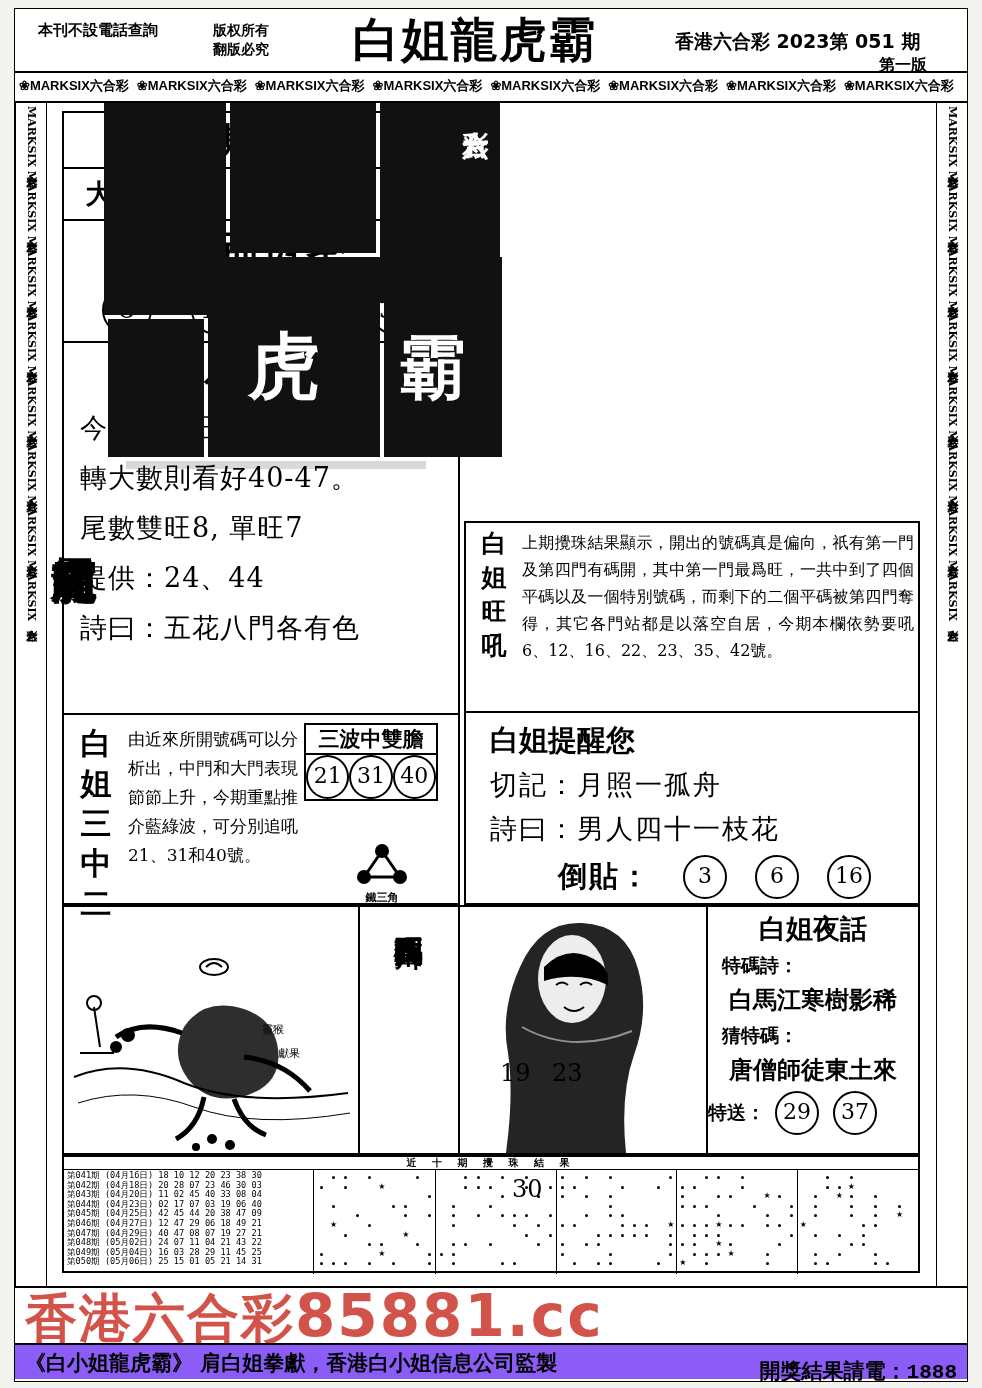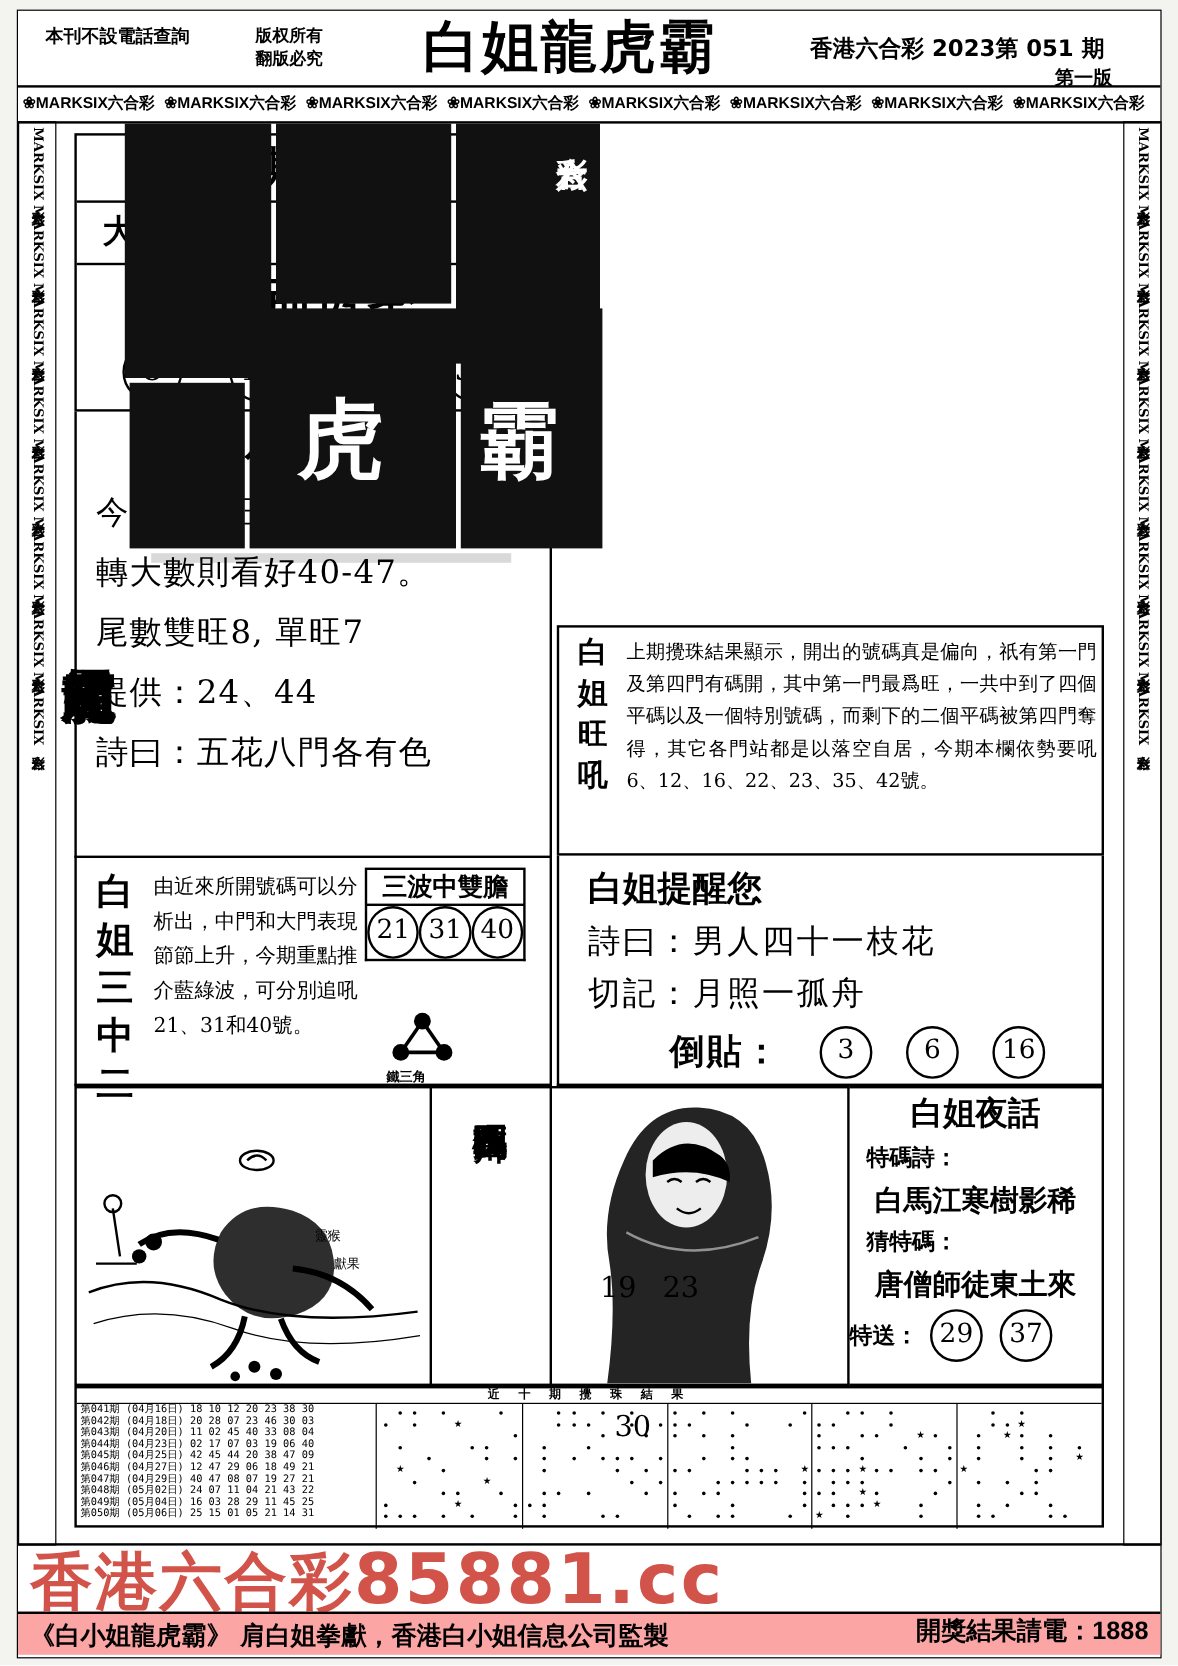--- a/index.html
+++ b/index.html
@@ -46,21 +46,21 @@
   .gift-title{text-align:center;font-size:36px;line-height:56px;font-weight:bold;font-family:"DejaVu Serif","Liberation Serif",serif;letter-spacing:2px;padding-top:4px;}
   .gift-line{font-size:27px;line-height:50px;padding-left:16px;font-family:"DejaVu Serif","Liberation Serif",serif;letter-spacing:1px;}
 
   
   #b-sanzhong{left:16px;top:612px;width:398px;height:190px;border-top:none;}
   .sz-left{position:absolute;left:6px;top:8px;width:52px;font-size:31px;line-height:40px;font-weight:bold;font-family:"DejaVu Serif","Liberation Serif",serif;text-align:center;}
   .sz-text{position:absolute;left:64px;top:10px;width:172px;font-size:17px;line-height:29px;font-family:"DejaVu Serif","Liberation Serif",serif;}
   .sz-panel{position:absolute;left:240px;top:8px;width:134px;}
   .sz-panel .hd{border:2px solid #000;text-align:center;font-size:21px;line-height:28px;font-weight:bold;font-family:"DejaVu Serif","Liberation Serif",serif;}
   .sz-panel .nums{border:2px solid #000;border-top:none;display:flex;justify-content:space-around;align-items:center;height:44px;}
-  .sz-tri{position:absolute;left:258px;top:128px;width:120px;text-align:left;font-size:11px;}
+  .sz-tri{position:absolute;left:258px;top:128px;width:120px;text-align:center;font-size:11px;}
 
   
   #b-photo{left:418px;top:8px;width:456px;height:418px;border:none;}
   .ph{position:absolute;background:#111;overflow:hidden;}
   .ph .lbl{color:#fff;font-weight:bold;font-family:"DejaVu Serif","Liberation Serif",serif;}
 
   
   #b-wang{left:418px;top:418px;width:456px;height:192px;}
   .wang-left{position:absolute;left:6px;top:4px;width:44px;font-size:25px;line-height:34px;font-weight:bold;font-family:"DejaVu Serif","Liberation Serif",serif;text-align:center;}
   .wang-body{position:absolute;left:56px;top:6px;width:392px;font-size:16px;line-height:27px;font-family:"DejaVu Serif","Liberation Serif",serif;text-align:justify;}
@@ -97,23 +97,23 @@
   .res-row .per{letter-spacing:0px;}
   .res-grid{flex:1;position:relative;}
   .res-grid .vline{position:absolute;top:0;bottom:0;width:1px;background:#000;}
   .dot{position:absolute;width:3px;height:3px;background:#000;border-radius:50%;}
   .star{position:absolute;font-size:8px;line-height:8px;}
 
   
   #b-bottom{position:absolute;left:0;top:1277px;width:952px;height:93px;border-top:2px solid #000;}
   .wm{position:absolute;left:10px;top:-6px;width:700px;font-size:58px;font-weight:bold;color:#c9362b;opacity:.85;font-family:"DejaVu Sans","Liberation Sans",sans-serif;letter-spacing:2px;}
   .wm .cn{font-size:52px;}
-  .footline{position:absolute;left:0;bottom:2px;width:952px;height:34px;border-top:2px solid #000;background:#fca5a5;}
+  .footline{position:absolute;left:0;bottom:2px;width:952px;height:34px;border-top:2px solid #000;background:#8b5cf6;}
   .footline .fl{position:absolute;left:10px;top:4px;font-size:21px;font-weight:bold;font-family:"DejaVu Serif","Liberation Serif",serif;}
-  .footline .fr{position:absolute;right:10px;top:0;font-size:21px;font-weight:bold;font-family:Liberation Sans, sans-serif;}
+  .footline .fr{position:absolute;right:10px;top:12px;font-size:21px;font-weight:bold;font-family:Liberation Mono, monospace;}
 
   .noise{position:absolute;background:#000;opacity:.35;}
 </style>
 </head>
 <body>
 
 <div class="page">
  <div class="sheet">
 
   <div class="masthead">
@@ -206,22 +206,22 @@
       <div class="noise" style="left:80px;top:358px;width:300px;height:8px;opacity:.15;"></div>
     </div>
 
     <div class="box" id="b-wang">
       <div class="wang-left">白姐旺吼</div>
       <div class="wang-body">上期攪珠結果顯示，開出的號碼真是偏向，祇有第一門及第四門有碼開，其中第一門最爲旺，一共中到了四個平碼以及一個特別號碼，而剩下的二個平碼被第四門奪得，其它各門站都是以落空自居，今期本欄依勢要吼6、12、16、22、23、35、42號。</div>
     </div>
 
     <div class="box" id="b-remind">
       <div class="rm-title">白姐提醒您</div>
+      <div class="rm-line">切記：月照一孤舟</div>
       <div class="rm-line">詩曰：男人四十一枝花</div>
-      <div class="rm-line">切記：月照一孤舟</div>
       <div class="rm-bottom">
         <div class="lab">倒貼：</div>
         <div class="circ small">3</div>
         <div class="circ small">6</div>
         <div class="circ small">16</div>
       </div>
     </div>
 
     <div class="box" id="b-art">
       <div class="art-canvas">

